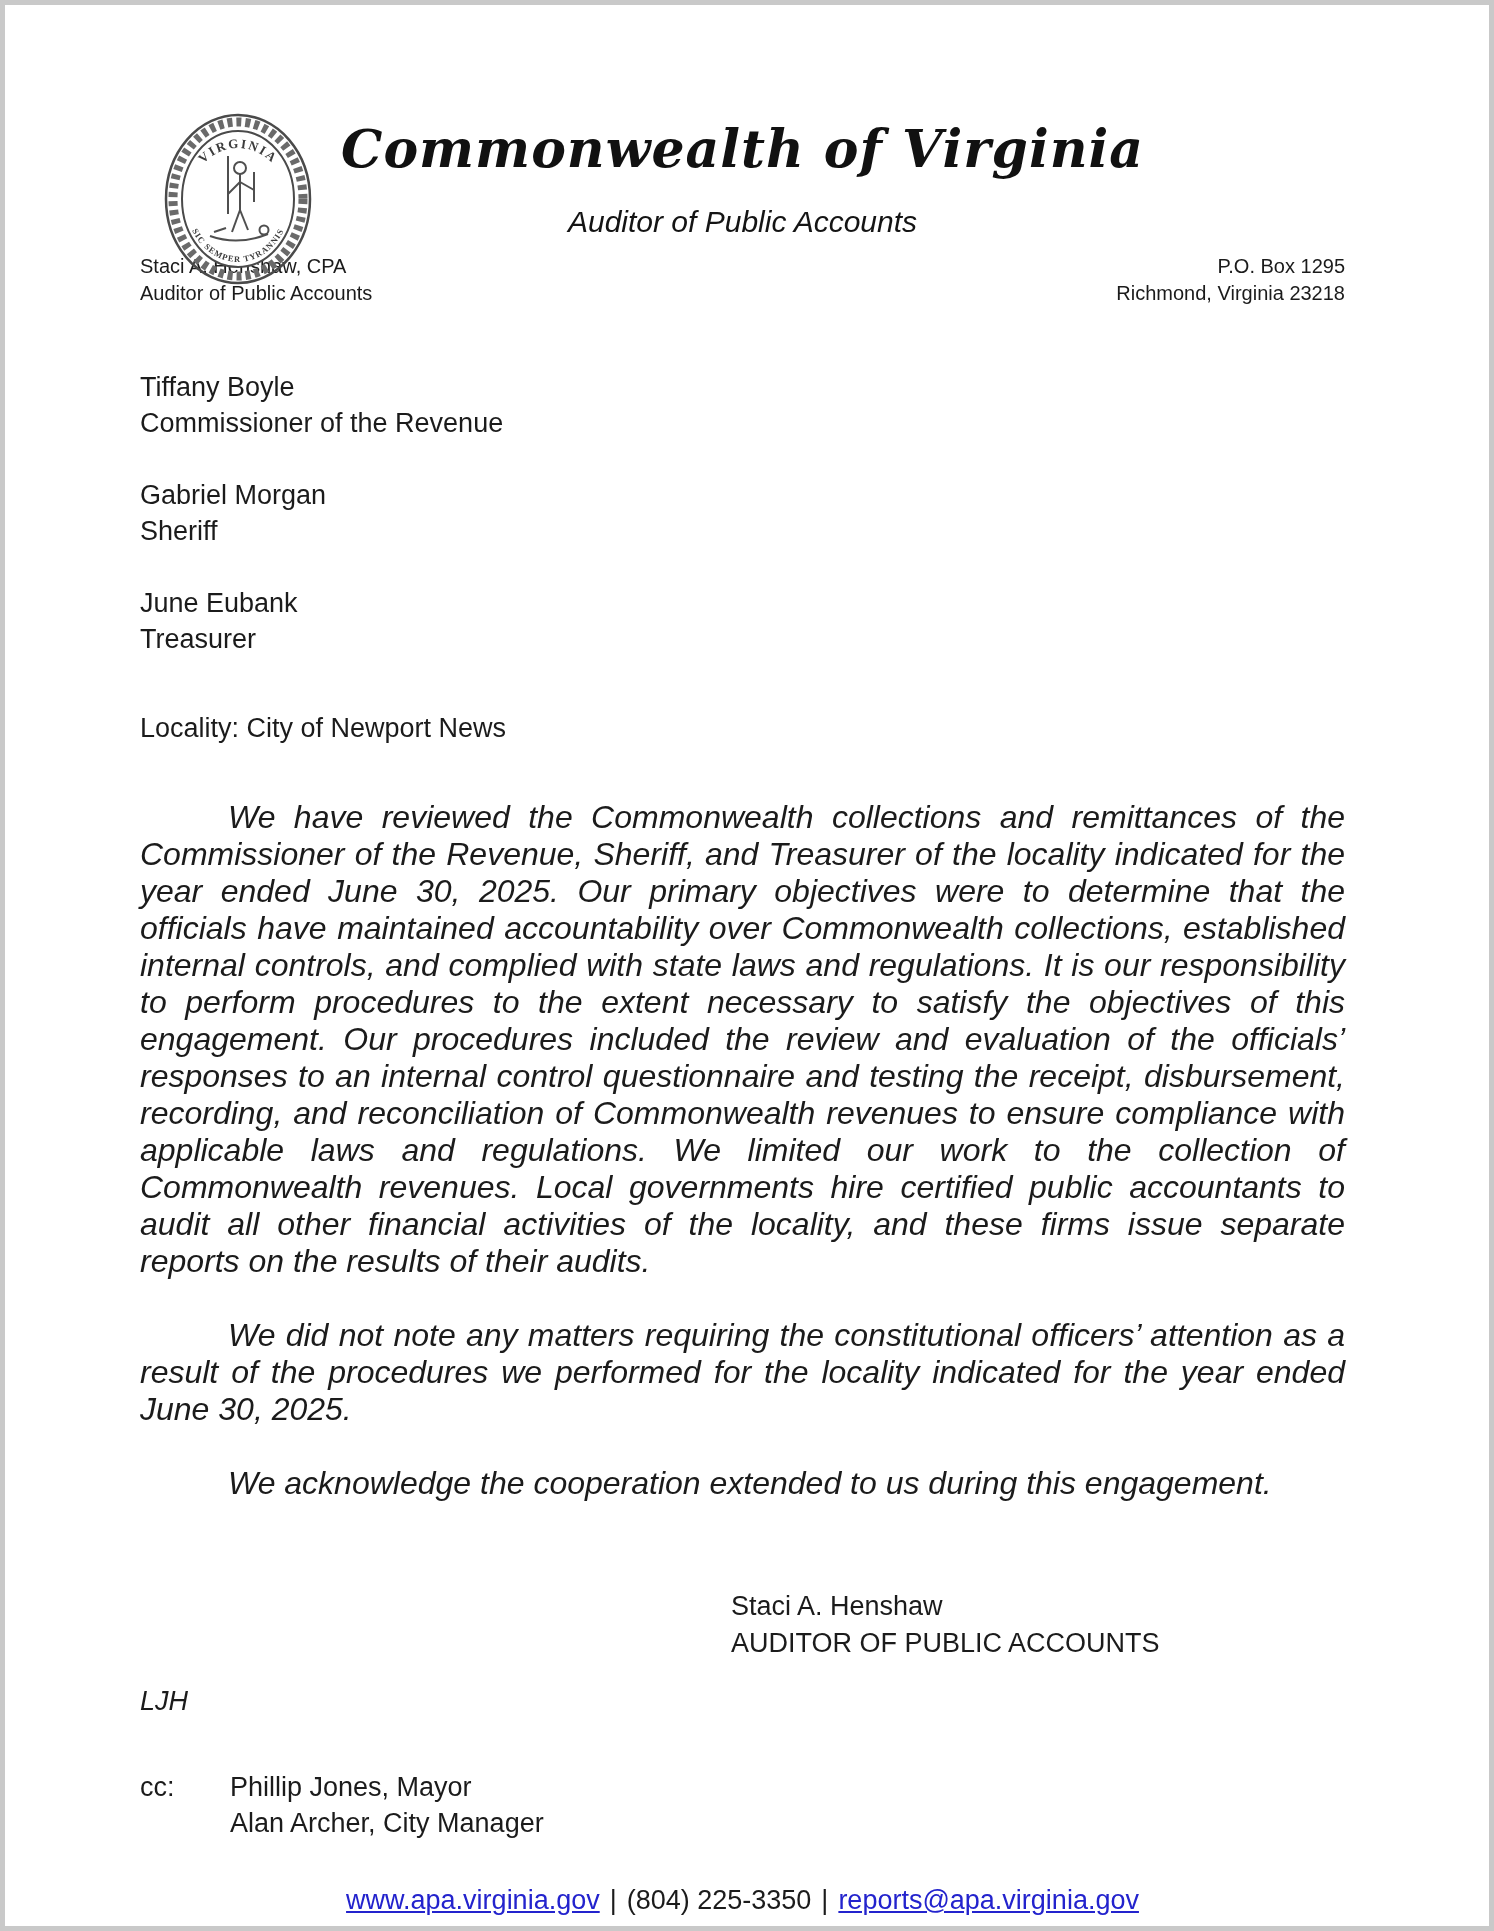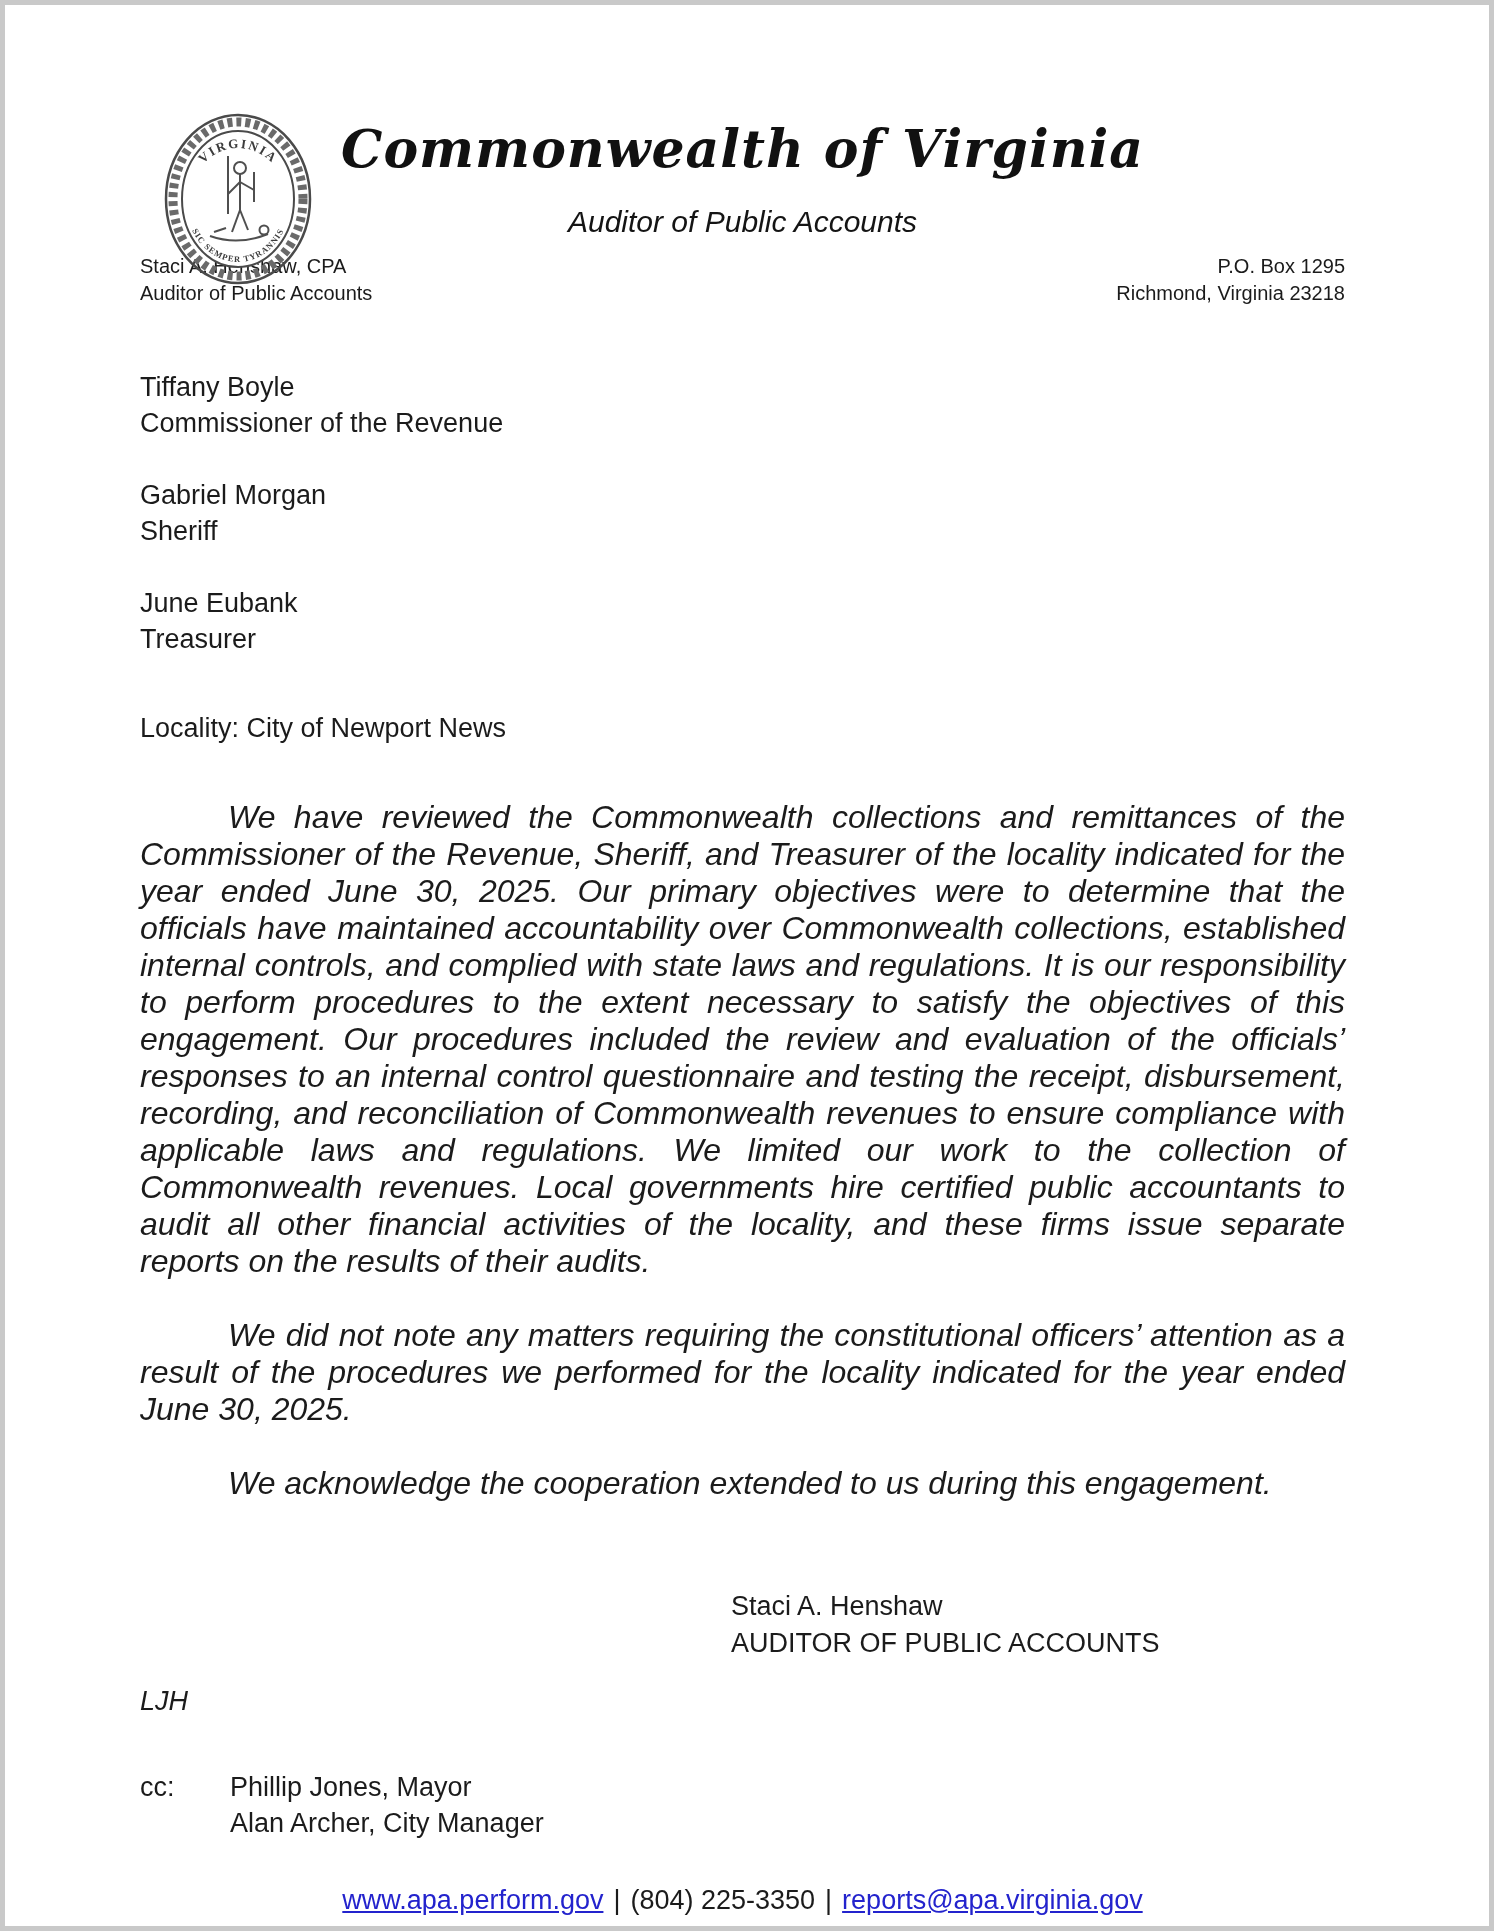--- a/index.html
+++ b/index.html
@@ -193,16 +193,16 @@
 
   <div class="cc-row">
     <div class="cc-label">cc:</div>
     <div class="cc-names">
       <div>Phillip Jones, Mayor</div>
       <div>Alan Archer, City Manager</div>
     </div>
   </div>
 
   <div class="footer">
-    <a style="color: rgb(35, 35, 205);">www.apa.perform.gov</a><span class="sep">|</span><span>(804) 225-3350</span><span class="sep">|</span><a style="color: rgb(35, 35, 205);">reports@apa.virginia.gov</a>
+    <a style="color: rgb(35, 35, 205);">www.apa.virginia.gov</a><span class="sep">|</span><span>(804) 225-3350</span><span class="sep">|</span><a style="color: rgb(35, 35, 205);">reports@apa.virginia.gov</a>
   </div>
 
 </div>
 
 </body></html>

